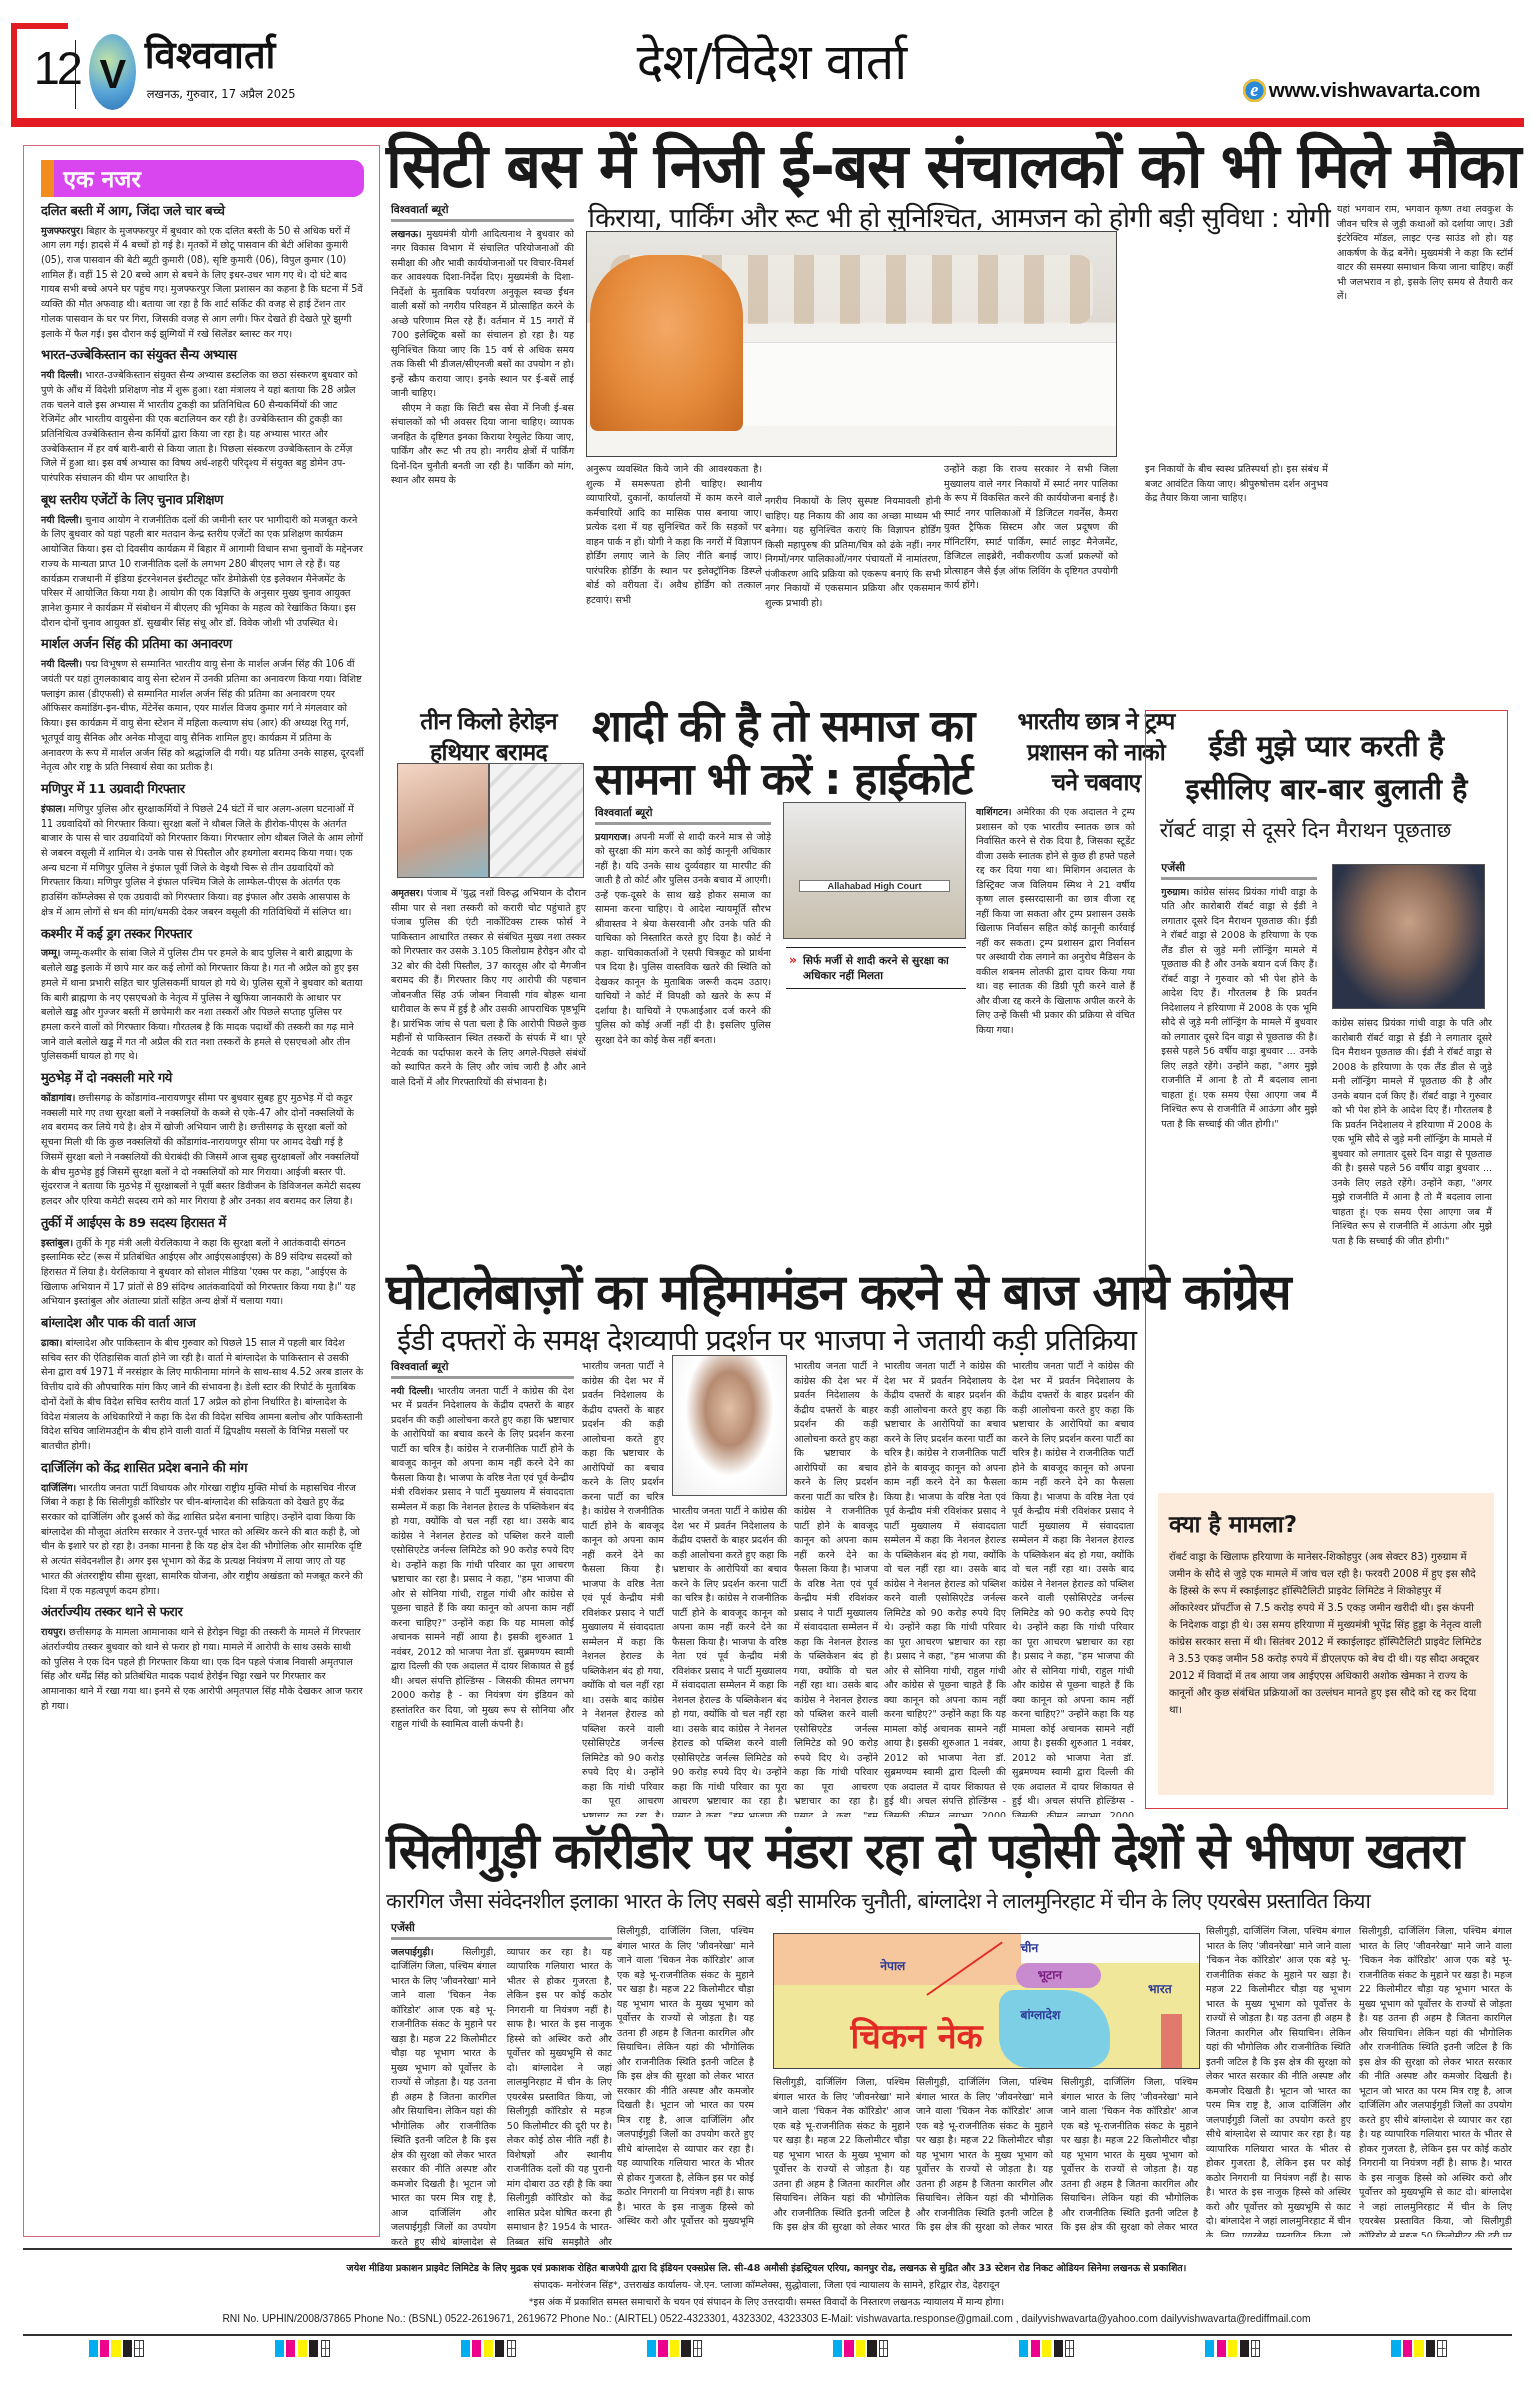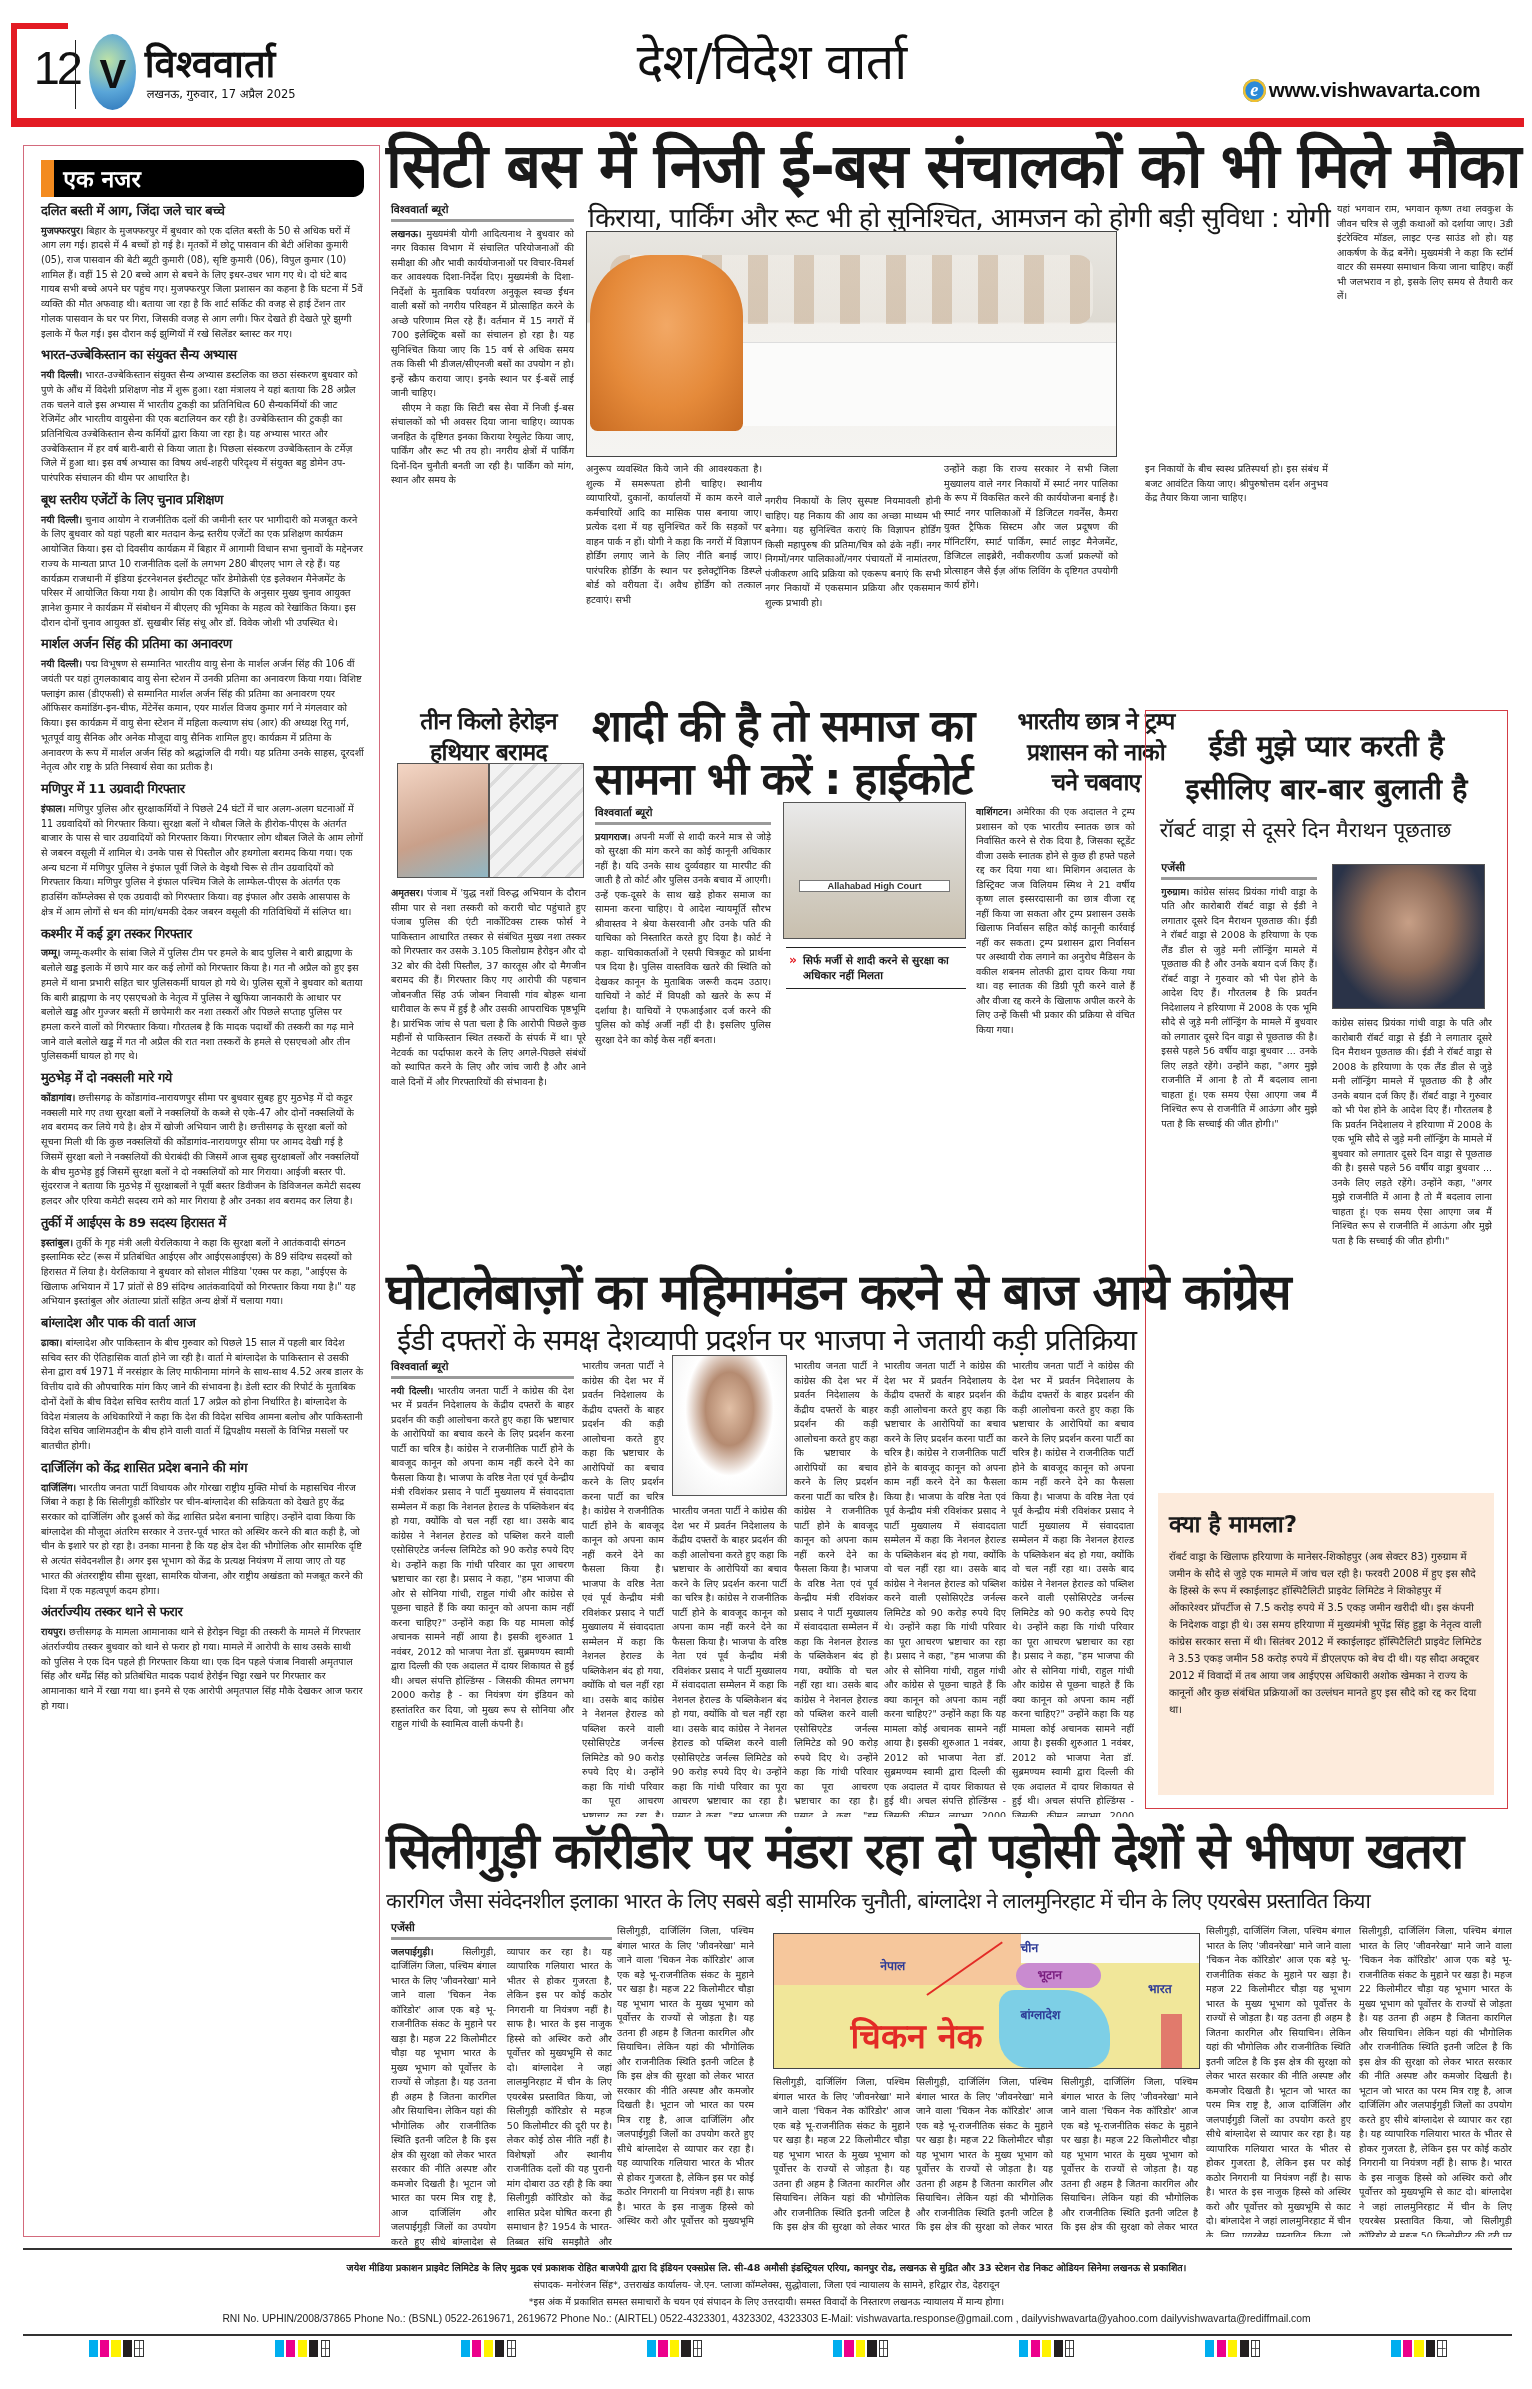--- a/index.html
+++ b/index.html
@@ -7,30 +7,30 @@
   body { font-family: "DejaVu Sans", "Liberation Sans", sans-serif; color: #1a1a1a; position: relative; }
 
   
   .masthead { position: absolute; left: 10.7px; top: 23px; width: 1519px; height: 96px; }
   .mh-redframe { position: absolute; left: 0; top: 0; width: 57px; height: 96px; border-left: 6.1px solid #e31b23; border-top: 6.1px solid #e31b23; }
   .mh-redline { position: absolute; left: 0; top: 95px; width: 1513px; height: 9.2px; background: #e31b23; }
   .mh-pageno { position: absolute; left: 23px; top: 17px; font-family: "Liberation Sans", sans-serif; font-size: 47px; font-weight: 400; letter-spacing: -3.1px; color: #111; }
   .mh-divider { position: absolute; left: 64px; top: 17px; width: 1.5px; height: 69px; background: #222; }
   .mh-logo { position: absolute; left: 78px; top: 10.7px; width: 47px; height: 76px; border-radius: 50%; background: radial-gradient(circle at 40% 35%, #bfe3a6 0, #5aa6d8 55%, #2a72b8 100%); }
   .mh-logo-v { position: absolute; left: 10.7px; top: 20px; font-family: "Liberation Sans", sans-serif; font-size: 40px; font-weight: 700; color: #111; line-height: 1; }
-  .mh-brand { position: absolute; left: 134px; top: 22px; font-size: 38px; font-weight: 700; color: #111; line-height: 1; }
+  .mh-brand { position: absolute; left: 134px; top: 13px; font-size: 38px; font-weight: 700; color: #111; line-height: 1; }
   .mh-dateline { position: absolute; left: 136px; top: 63px; font-size: 11.5px; color: #111; }
   .mh-section { position: absolute; left: 626px; top: 13.7px; font-size: 50px; font-weight: 400; color: #111; line-height: 1; letter-spacing: -0.8px; }
   .mh-web { position: absolute; left: 1232px; top: 55px; display: flex; align-items: center; gap: 3.1px; }
   .mh-web-e { width: 23px; height: 23px; border-radius: 50%; background: #2b8ad8; color: #fff; font: italic 700 18.3px "Liberation Serif", serif; display:flex; align-items:center; justify-content:center; box-shadow: inset 0 0 0 2.3px #f0c030; }
   .mh-web-url { font-family: "Liberation Sans", sans-serif; font-size: 20.6px; color: #111; font-weight: 700; letter-spacing: -0.4px; }
 
   
   .rail { position: absolute; left: 23px; top: 145px; width: 357px; height: 2092px; border: 1.5px solid #d36a7c; padding: 13.7px 15.3px 0 17px; }
-  .rail-banner { height: 37px; background: #000000; border-radius: 0 10.7px 10.7px 0; border-left: 13.7px solid #f38b1f; display: flex; align-items: center; padding-left: 9.2px; }
+  .rail-banner { height: 37px; background: #d946ef; border-radius: 0 10.7px 10.7px 0; border-left: 13.7px solid #f38b1f; display: flex; align-items: center; padding-left: 9.2px; }
   .rail-banner span { color: #fff; font-size: 23px; font-weight: 700; }
   .brief { margin-top: 6.1px; }
   .brief h3 { font-size: 13px; font-weight: 700; color: #222; line-height: 1.25; letter-spacing: -0.4px; margin-bottom: 4.6px; }
   .brief p { font-size: 9.6px; line-height: 14.7px; color: #222; text-align: left; }
   .brief p b { font-weight: 700; }
 
   
   .abs { position: absolute; }
   .hl-xl { font-weight: 700; color: #1a1a1a; line-height: 1.05; letter-spacing: -1.5px; white-space: nowrap; }
   .byline { font-size: 10.7px; font-weight: 700; border-bottom: 3.1px solid #9a9a9a; padding-bottom: 3px; margin-bottom: 4.6px; display: inline-block; width: 100%; }

